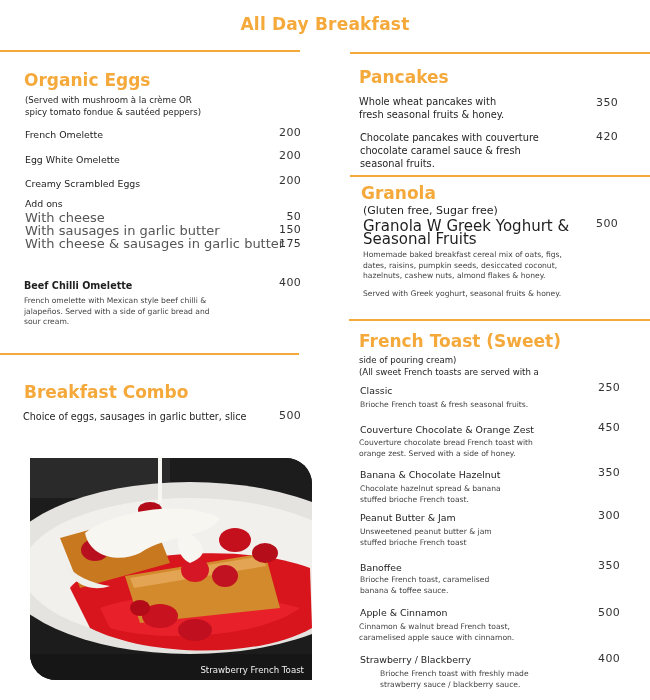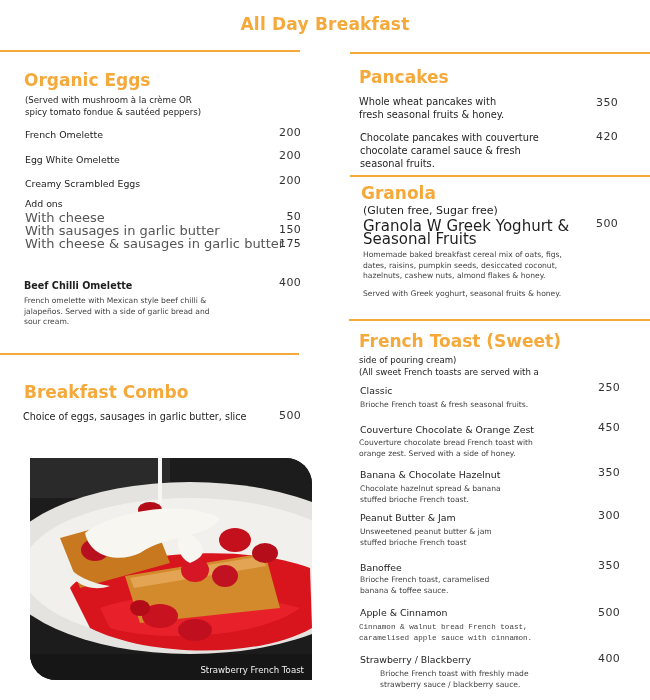--- a/index.html
+++ b/index.html
@@ -174,21 +174,21 @@
 
 <div class="abs item" style="left:360px;top:561px;">Banoffee</div>
 <div class="abs price" style="left:580px;top:559px;">350</div>
 <div class="abs desc" style="left:360px;top:575px;">
   <div>Brioche French toast, caramelised</div>
   <div>banana &amp; toffee sauce.</div>
 </div>
 
 <div class="abs item" style="left:360px;top:606px;">Apple &amp; Cinnamon</div>
 <div class="abs price" style="left:580px;top:606px;">500</div>
-<div class="abs desc" style="left:359px;top:622px;font-family:Liberation Mono, monospace;">
+<div class="abs desc" style="left:359px;top:622px;">
   <div>Cinnamon &amp; walnut bread French toast,</div>
   <div>caramelised apple sauce with cinnamon.</div>
 </div>
 
 <div class="abs item" style="left:360px;top:653px;">Strawberry / Blackberry</div>
 <div class="abs price" style="left:580px;top:652px;">400</div>
 <div class="abs desc" style="left:380px;top:669px;">
   <div>Brioche French toast with freshly made</div>
   <div>strawberry sauce / blackberry sauce.</div>
 </div>

